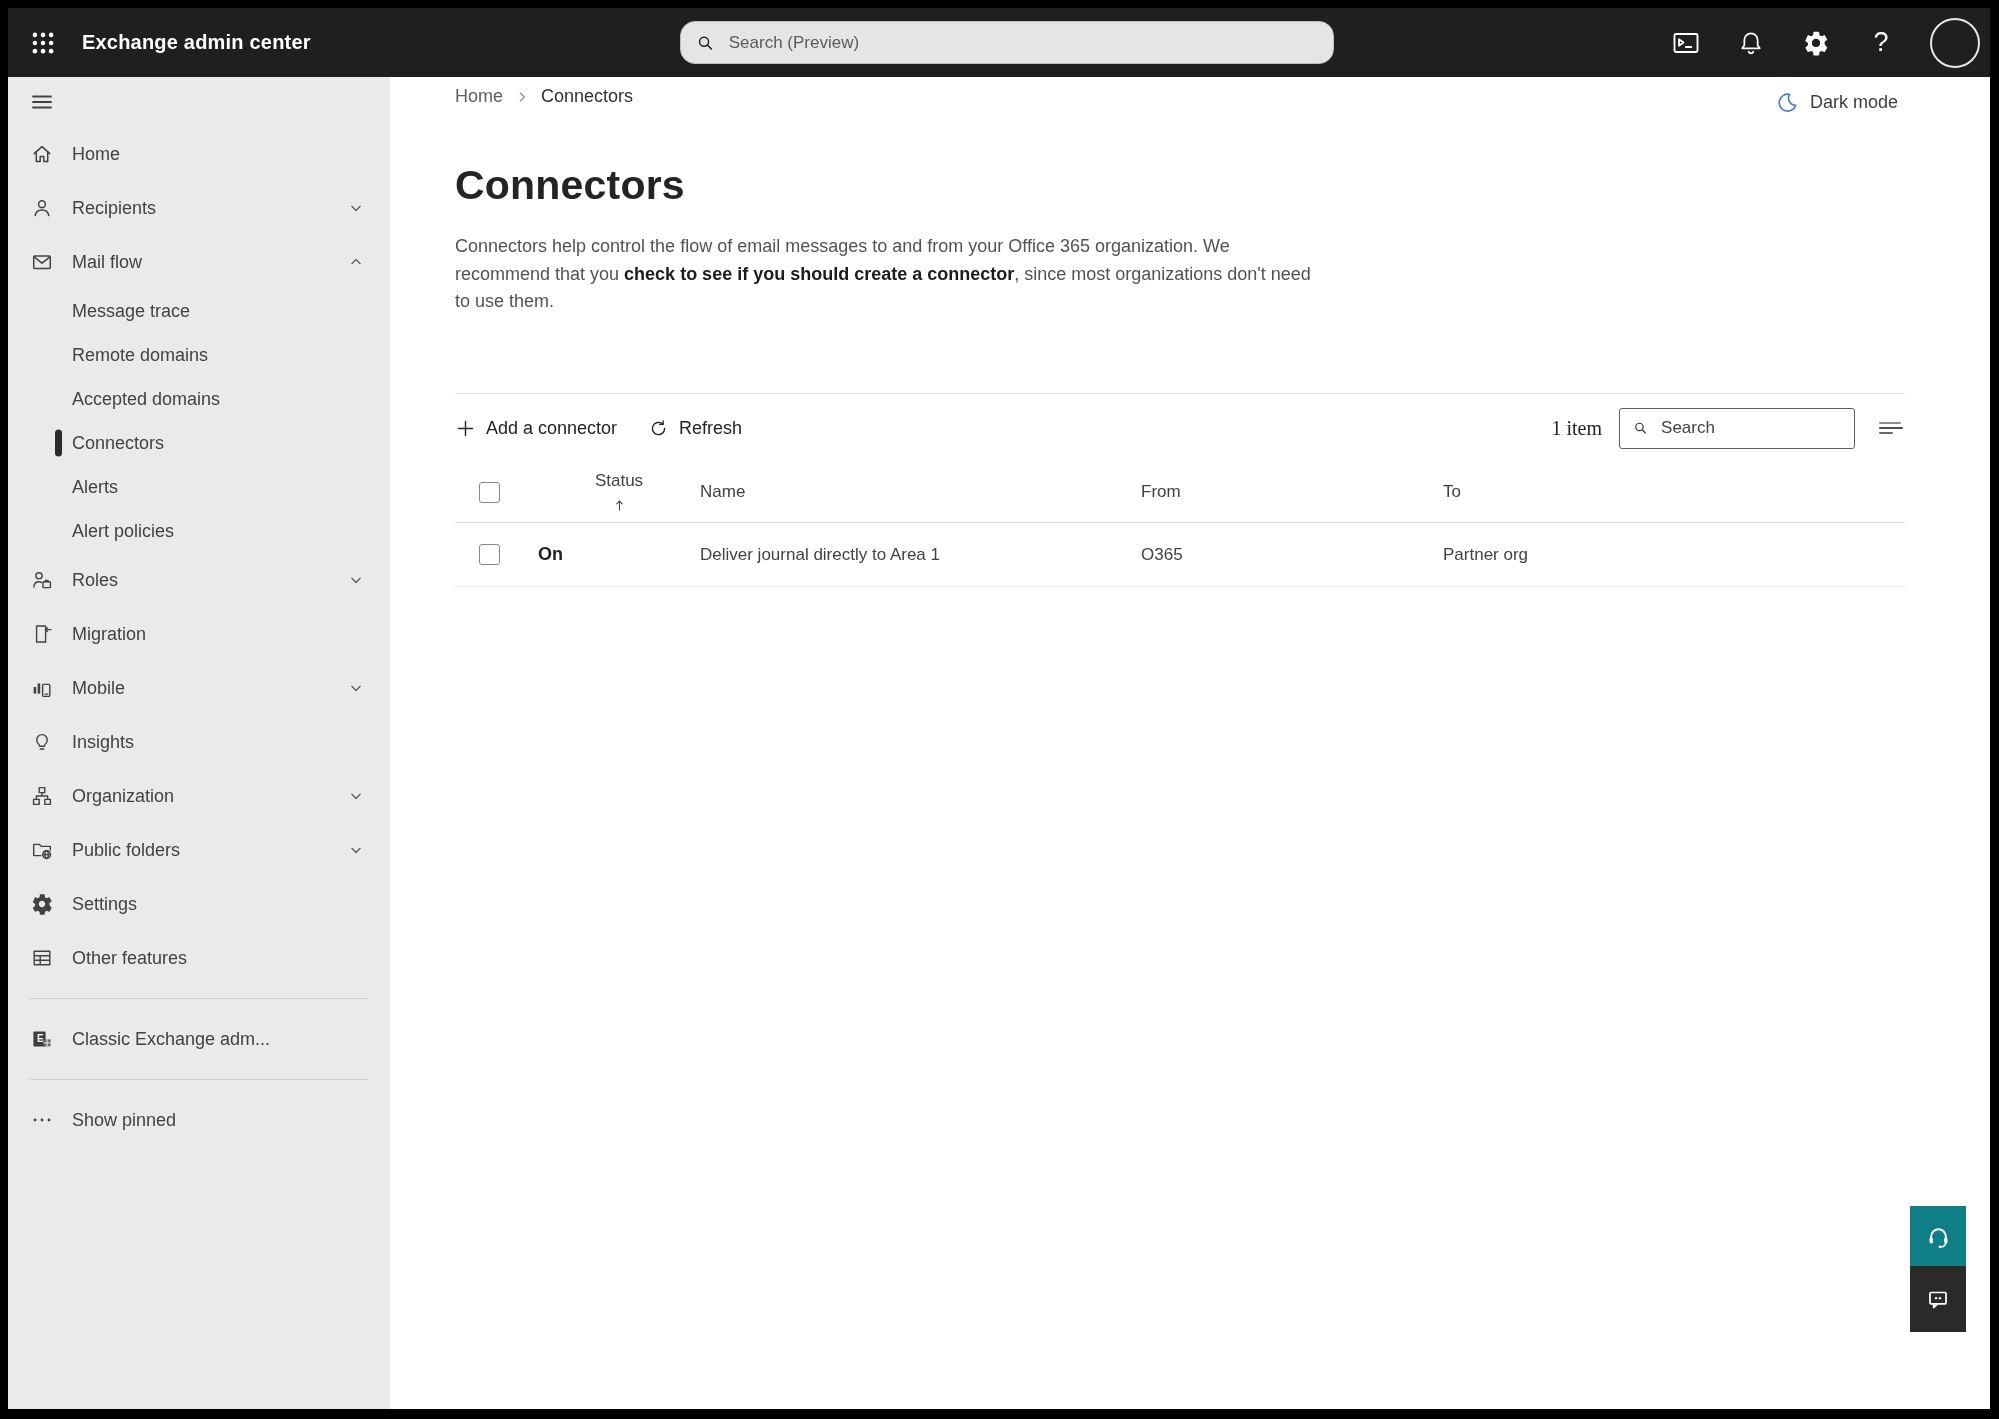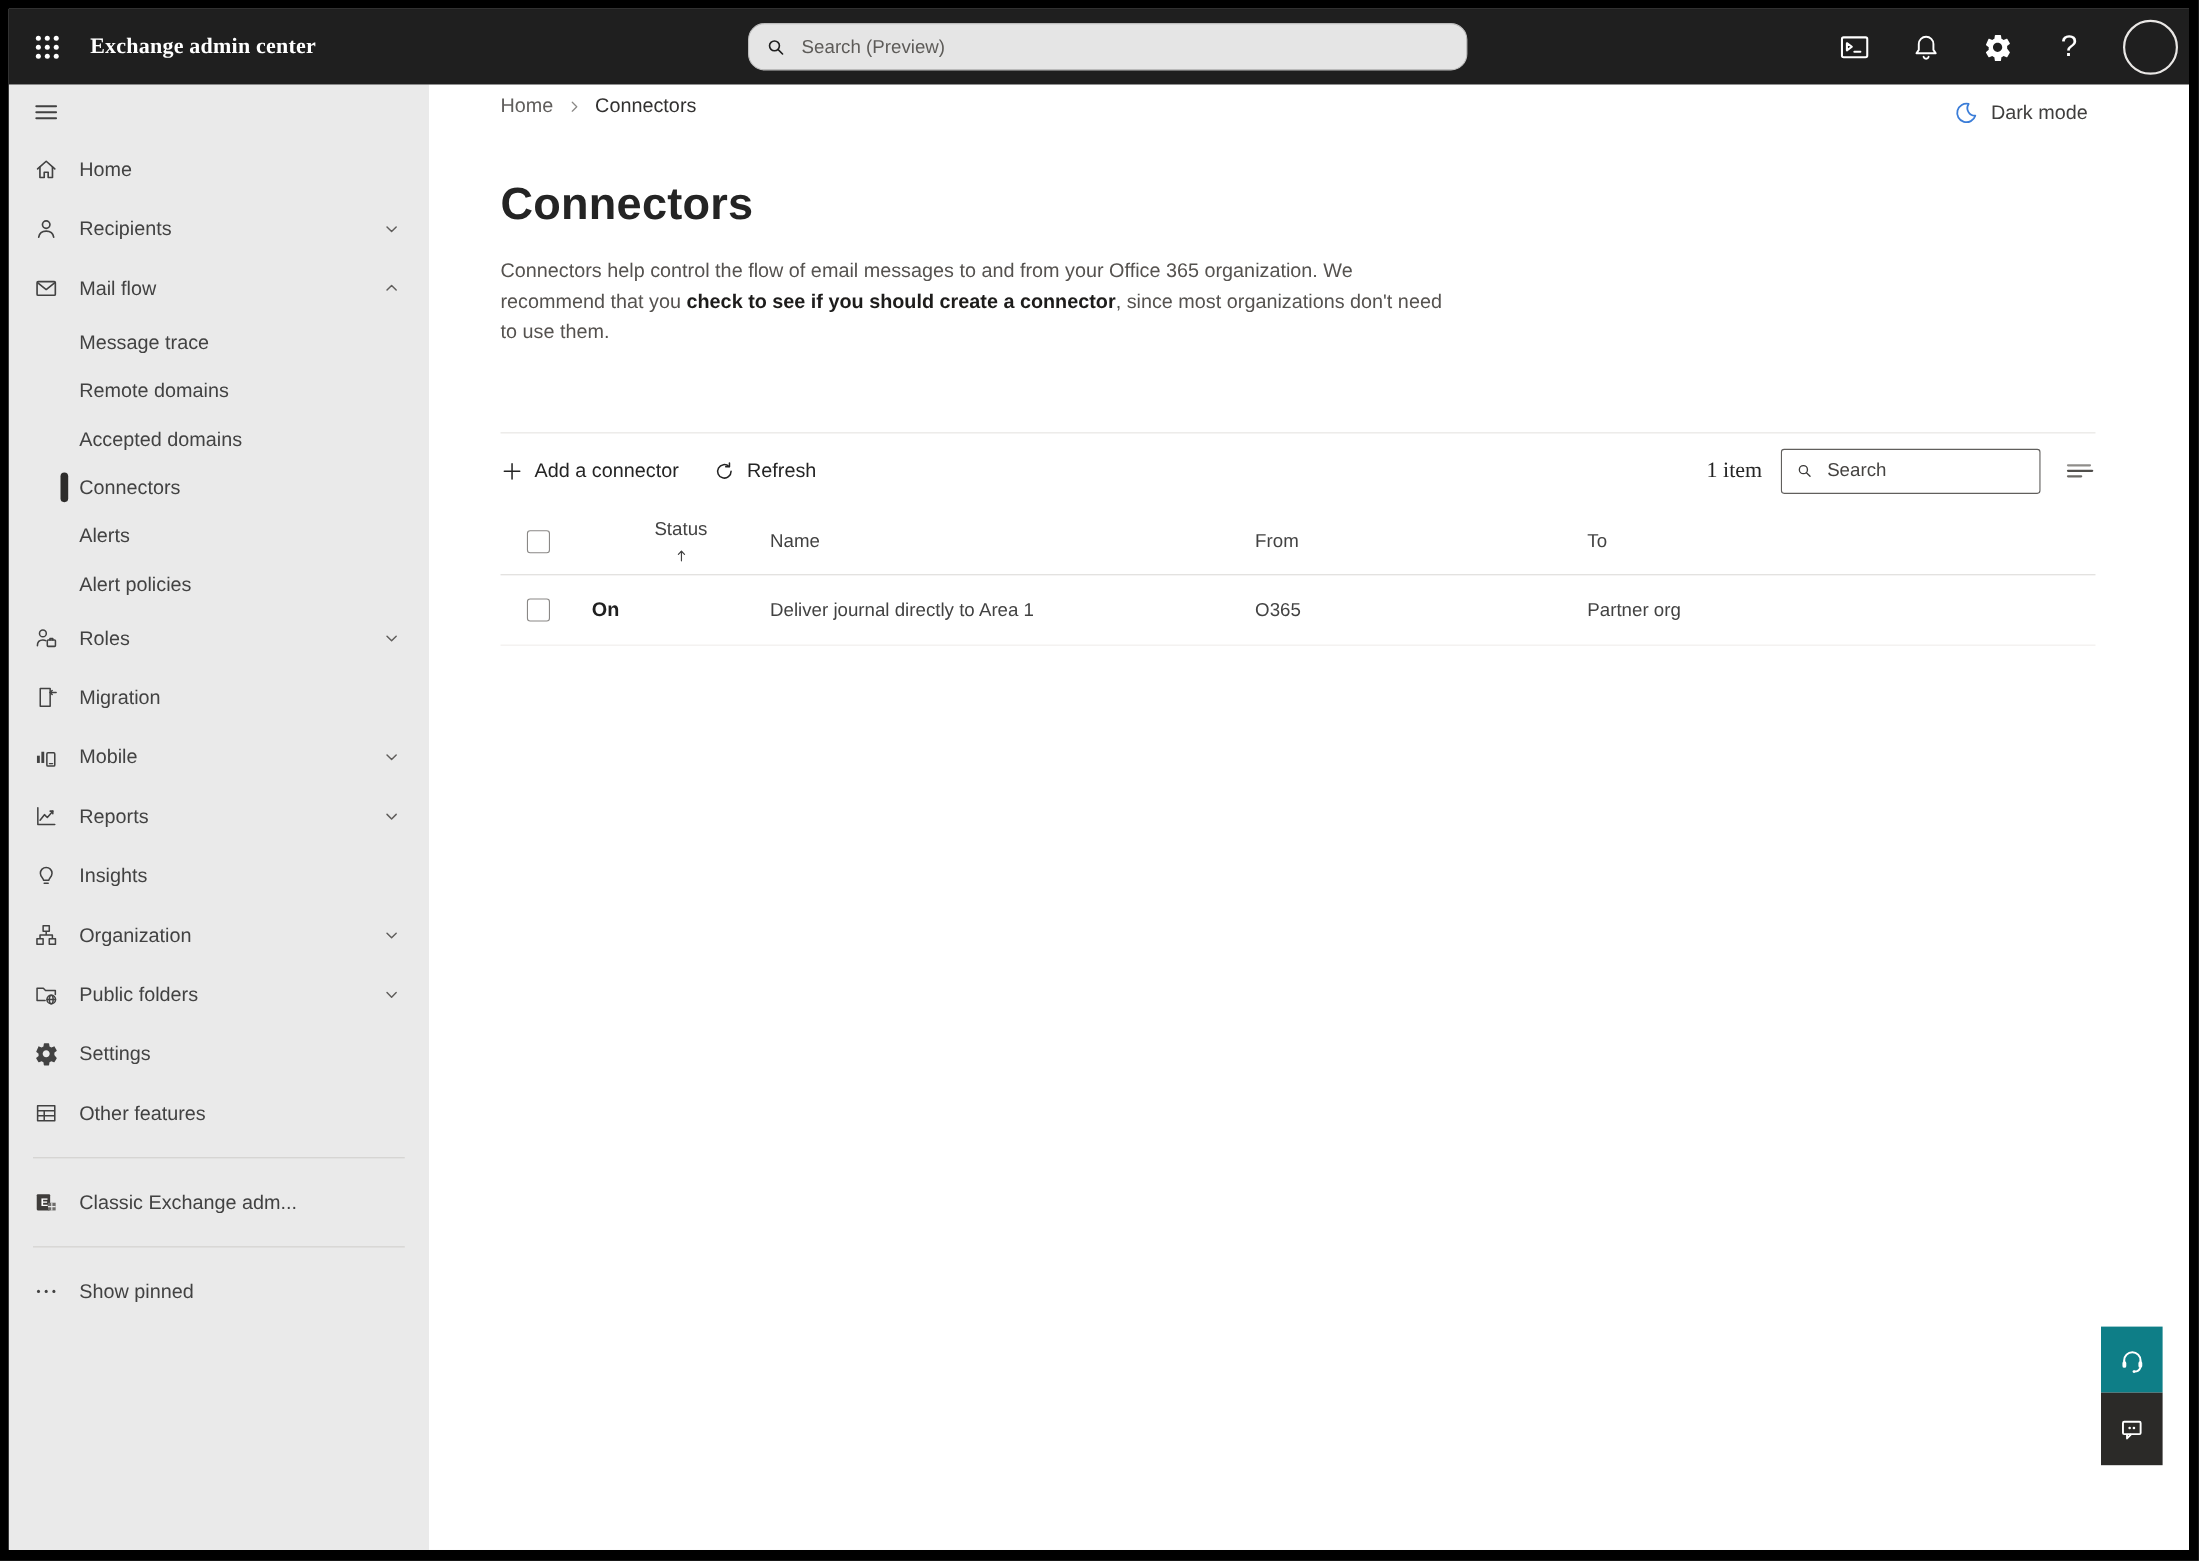--- a/index.html
+++ b/index.html
@@ -2,21 +2,21 @@
 <html><head>
 <meta charset="utf-8">
 <style>
   html,body{margin:0;padding:0;}
   body{width:1999px;height:1419px;background:#000;font-family:"Liberation Sans",sans-serif;position:relative;overflow:hidden;}
   .app{position:absolute;left:8px;top:8px;width:1982px;height:1401px;background:#fff;overflow:hidden;}
 
   
   .topbar{position:relative;height:69px;background:#1f1f1f;display:flex;align-items:center;}
   .waffle{width:46px;height:46px;margin-left:12px;display:flex;align-items:center;justify-content:center;cursor:pointer;}
-  .app-title{color:#fff;font-size:20px;font-weight:600;margin-left:16px;letter-spacing:.2px;font-family:Liberation Serif, serif;}
+  .app-title{color:#fff;font-size:20px;font-weight:600;margin-left:16px;letter-spacing:.2px;}
   .topsearch{position:absolute;left:672px;top:13px;width:654px;height:43px;background:#e5e5e5;border:1px solid #bdbdbd;border-radius:15px;display:flex;align-items:center;padding:0 14px;box-sizing:border-box;gap:11px;}
   .topsearch input{background:transparent;border:none;outline:none;font-size:17px;color:#333;width:100%;font-family:"Liberation Sans",sans-serif;}
   .topsearch input::placeholder{color:#5d5b58;opacity:1;}
   .top-icons{position:absolute;right:10px;top:0;height:69px;display:flex;align-items:center;gap:33px;}
   .tbtn{display:flex;align-items:center;justify-content:center;width:32px;height:32px;cursor:pointer;}
   .qmark{color:#fff;font-size:27px;font-weight:400;line-height:1;}
   .avatar{width:50px;height:50px;border-radius:50%;border:2px solid #e9e7e5;box-sizing:border-box;cursor:pointer;}
 
   
   .shell{display:flex;height:1332px;}
@@ -252,37 +252,20 @@
             </svg>
         </span>
         <span class="lbl">Mobile</span>
         <span class="chev">
           <svg width="20" height="20" viewBox="0 0 24 24">
               <path d="M7 10 L12 15 L17 10" fill="none" stroke="#605e5c" stroke-width="1.6" stroke-linecap="round" stroke-linejoin="round"></path>
             </svg>
         </span>
       </div>
 
-      <div class="nav-item">
-        <span class="ic">
-          <svg width="24" height="24" viewBox="0 0 24 24">
-              <g fill="none" stroke="#424242" stroke-width="1.4" stroke-linecap="round" stroke-linejoin="round">
-                <path d="M4.4 4.4 V19.6 H19.8"></path>
-                <path d="M6.4 15.6 L10.4 10.6 L13 13.2 L18 7.4"></path>
-                <path d="M15.6 7.4 H18 V9.8"></path>
-              </g>
-            </svg>
-        </span>
-        <span class="lbl">Reports</span>
-        <span class="chev">
-          <svg width="20" height="20" viewBox="0 0 24 24">
-              <path d="M7 10 L12 15 L17 10" fill="none" stroke="#605e5c" stroke-width="1.6" stroke-linecap="round" stroke-linejoin="round"></path>
-            </svg>
-        </span>
-      </div>
 
       <div class="nav-item">
         <span class="ic">
           <svg width="24" height="24" viewBox="0 0 24 24">
               <g fill="none" stroke="#424242" stroke-width="1.4" stroke-linecap="round" stroke-linejoin="round">
                 <path d="M9.6 16.2 c0-2-2.9-2.9-2.9-6.3 a5.3 5.3 0 0 1 10.6 0 c0 3.4-2.9 4.3-2.9 6.3 Z"></path>
                 <path d="M10.2 19 H13.8"></path>
               </g>
             </svg>
         </span>

